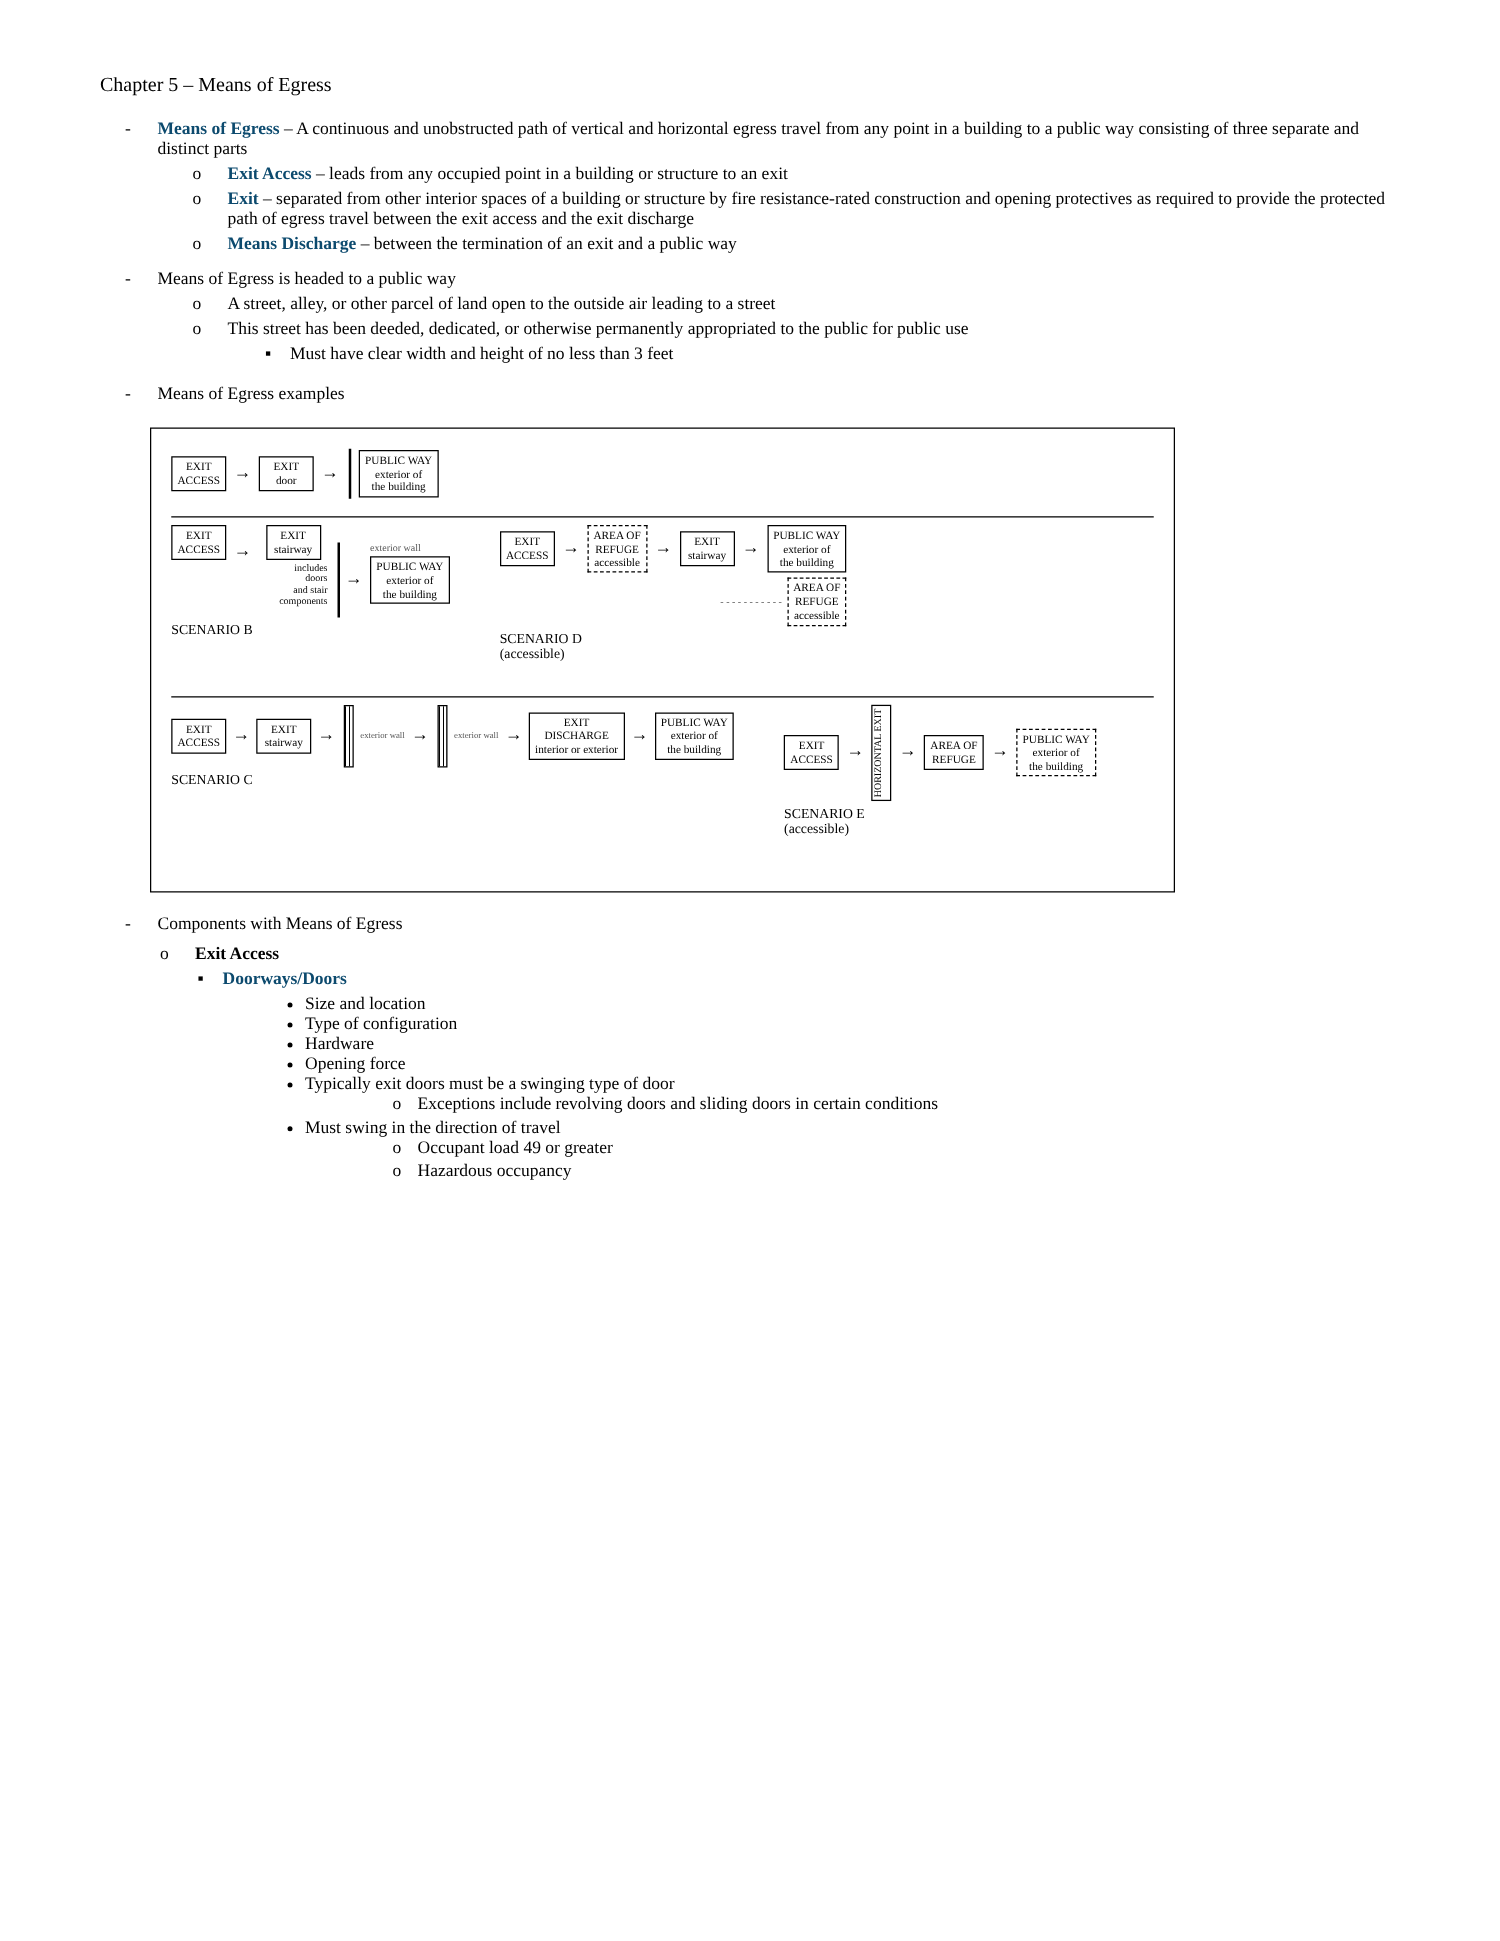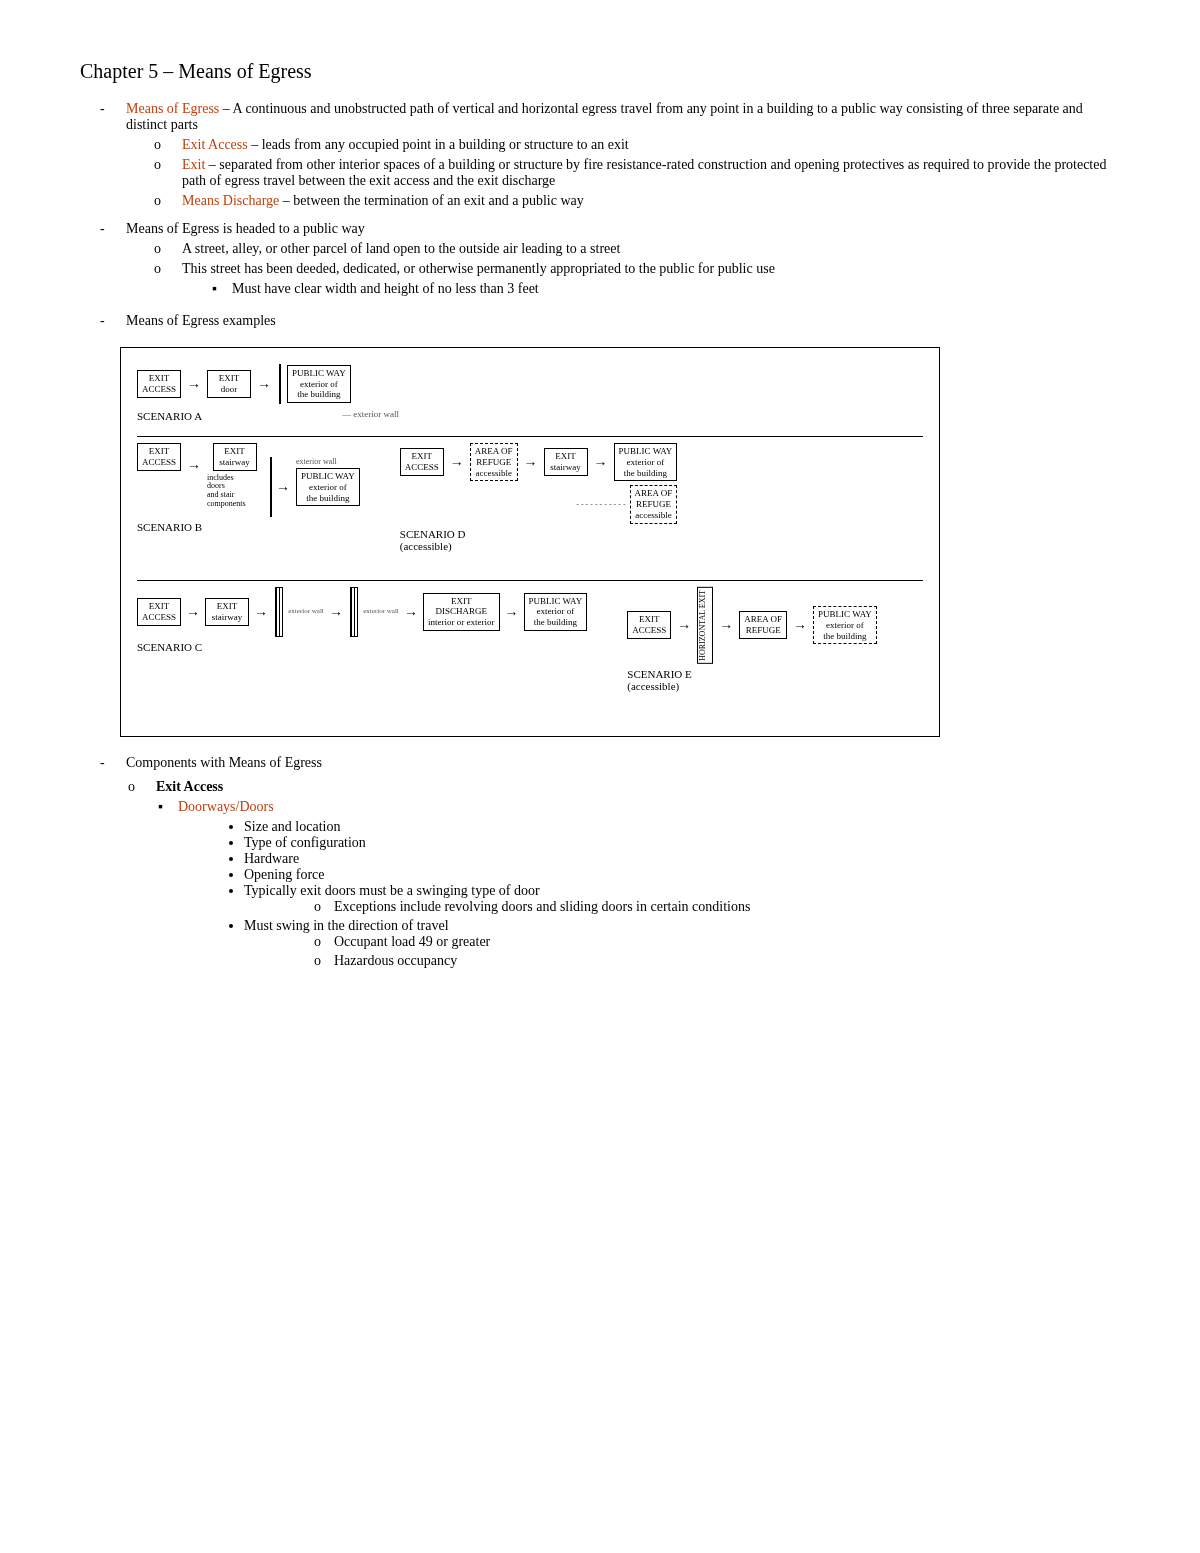--- a/index.html
+++ b/index.html
@@ -7,21 +7,21 @@
       background: #fff;
       font-family: 'Times New Roman', Times, serif;
       font-size: 14px;
       color: #000;
       padding: 60px 80px;
       width: 1200px;
       min-height: 1553px;
     }
 
     .chapter-title {
-      font-size: 20px;
+      font-size: 16px;
       margin-bottom: 18px;
     }
 
     .content {
       margin-left: 20px;
     }
 
     .bullet-dash {
       display: flex;
       margin-bottom: 8px;
@@ -30,22 +30,22 @@
     .dash {
       min-width: 20px;
       margin-right: 6px;
     }
 
     .bullet-text {
       flex: 1;
     }
 
     .red-bold {
-      color: #c2410c;
-      font-weight: normal;
+      color: #0c4a6e;
+      font-weight: bold;
     }
 
     .sub-list {
       margin-left: 28px;
       margin-top: 4px;
     }
 
     .sub-item {
       display: flex;
       margin-bottom: 4px;
@@ -239,37 +239,33 @@
         <div class="box">EXIT<br>ACCESS</div>
         <span class="arrow">→</span>
         <div class="box">EXIT<br>door</div>
         <span class="arrow">→</span>
 
         <div style="display:flex;flex-direction:column;align-items:center;margin:0 2px;">
           <div style="width:2px;height:40px;background:#000;margin:0 auto;"></div>
         </div>
         <div class="box">PUBLIC WAY<br>exterior of<br>the building</div>
       </div>
-      <div style="margin-left:0;margin-top:2px;display:flex;align-items:center;">
-        <div class="scenario-label">SCENARIO A</div>
-        <div style="margin-left:140px;font-size:9px;color:#555;">— exterior wall</div>
-      </div>
     </div>
 
     <div class="divider-h"></div>
 
     <div class="two-scenarios">
 
       <div class="scenario-block">
         <div style="display:flex;align-items:flex-start;gap:4px;">
           <div class="box">EXIT<br>ACCESS</div>
           <span class="arrow" style="margin-top:14px;">→</span>
           <div style="display:flex;flex-direction:column;align-items:center;">
             <div class="box">EXIT<br>stairway</div>
-            <div style="font-size:8px;text-align:left;margin-top:3px;width:55px;line-height:1.1;">includes<br>doors<br>and stair<br>components</div>
+            <div style="font-size:8px;text-align:right;margin-top:3px;width:55px;line-height:1.1;">includes<br>doors<br>and stair<br>components</div>
           </div>
           <div style="display:flex;align-items:center;margin-left:2px;margin-top:14px;">
 
             <div style="border-left:2px solid #000;height:60px;margin:0 2px;"></div>
             <span class="arrow">→</span>
           </div>
           <div style="display:flex;flex-direction:column;align-items:flex-start;margin-top:14px;">
             <div style="font-size:8px;color:#555;margin-bottom:2px;">exterior wall</div>
             <div class="box">PUBLIC WAY<br>exterior of<br>the building</div>
           </div>

